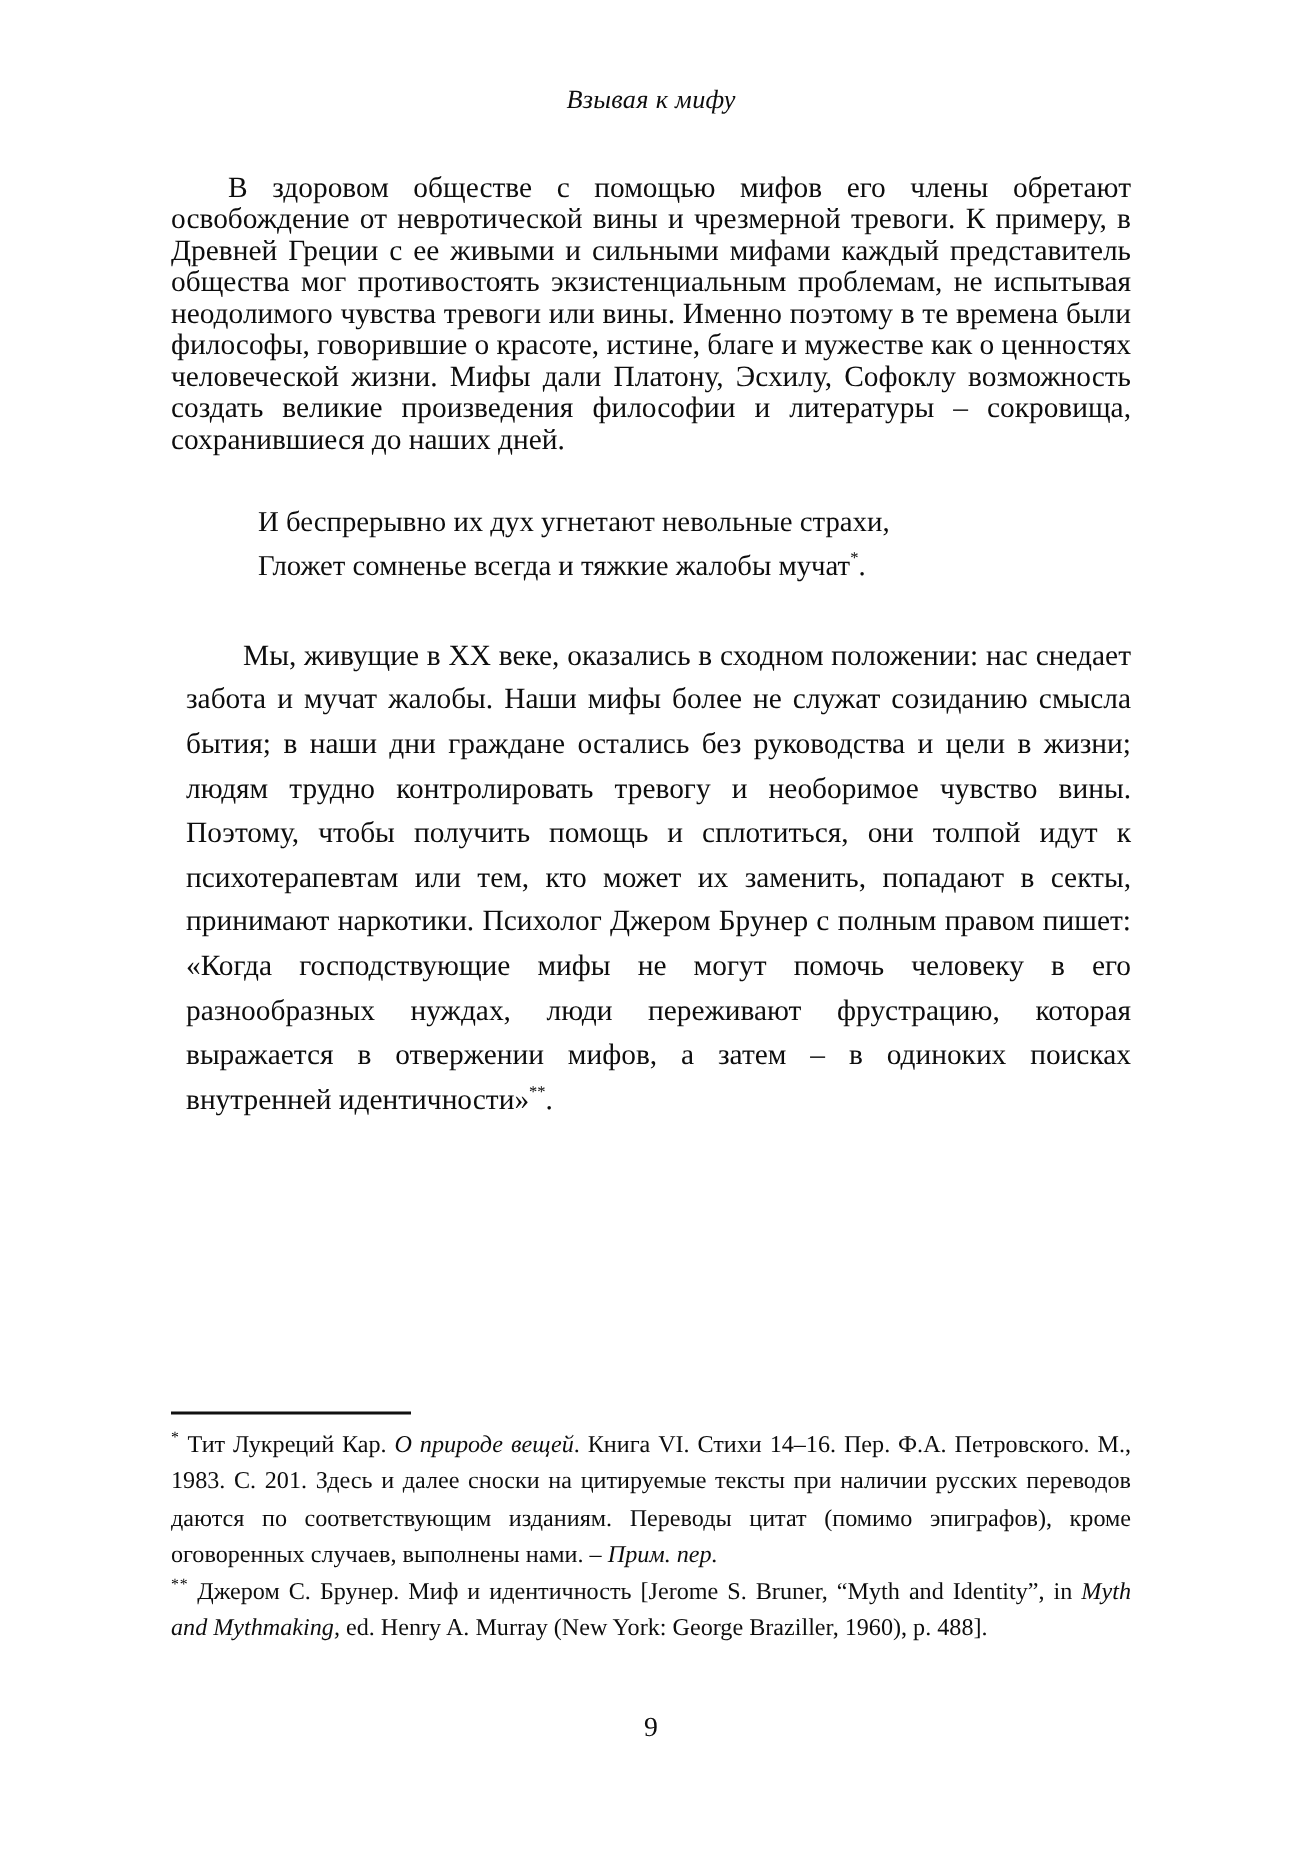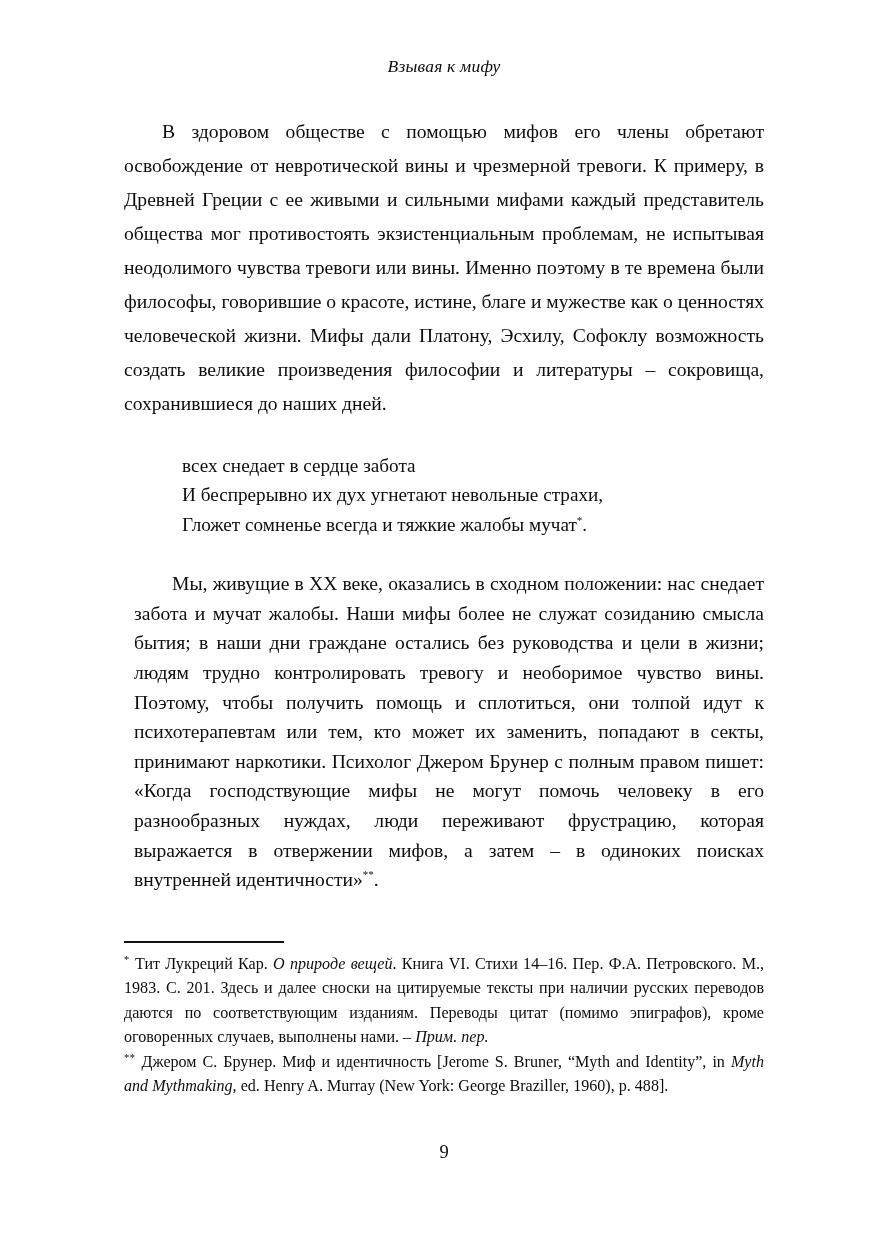--- a/index.html
+++ b/index.html
@@ -11,38 +11,38 @@
     position: relative;
     width: 875px;
     height: 1241px;
     background: #ffffff;
     font-family: "Liberation Serif", serif;
     color: #0d0d0d;
     overflow: hidden;
   }
   .content {
     position: absolute;
-    left: 124px;
+    left: 114px;
     top: 0;
     width: 640px;
     height: 1241px;
   }
 
   .running-head {
     text-align: center;
     font-style: italic;
     font-size: 17.5px;
     letter-spacing: 0.2px;
     margin-top: 56px;
   }
 
   .body-block {
     margin-top: 38px;
     font-size: 19.6px;
-    line-height: 34px;
+    line-height: 21px;
     text-align: justify;
     text-justify: inter-word;
   }
   .body-block p {
     margin: 0;
     text-indent: 38px;
   }
   .body-block p.cont {
     text-indent: 38px;
   }
@@ -118,21 +118,20 @@
 <div class="page">
   <div class="content">
 
     <div class="running-head">Взывая к мифу</div>
 
     <div class="body-block">
       <p>В здоровом обществе с помощью мифов его члены обретают освобождение от невротической вины и чрезмерной тревоги. К примеру, в Древней Греции с ее живыми и сильными мифами каждый представитель общества мог противостоять экзистенциальным проблемам, не испытывая неодолимого чувства тревоги или вины. Именно поэтому в те времена были философы, говорившие о красоте, истине, благе и мужестве как о ценностях человеческой жизни. Мифы дали Платону, Эсхилу, Софоклу возможность создать великие произведения философии и литературы – сокровища, сохранившиеся до наших дней.</p>
     </div>
 
     <div class="verse">
-      <div>всех снедает в сердце забота</div>
       <div>И беспрерывно их дух угнетают невольные страхи,</div>
       <div><span>Гложет сомненье всегда и тяжкие жалобы мучат</span><sup class="fn">*</sup><span>.</span></div>
     </div>
 
     <div class="body-block2">
       <p><span>Мы, живущие в XX веке, оказались в сходном положении: нас снедает забота и мучат жалобы. Наши мифы более не служат созиданию смысла бытия; в наши дни граждане остались без руководства и цели в жизни; людям трудно контролировать тревогу и необоримое чувство вины. Поэтому, чтобы получить помощь и сплотиться, они толпой идут к психотерапевтам или тем, кто может их заменить, попадают в секты, принимают наркотики. Психолог Джером Брунер с полным правом пишет: «Когда господствующие мифы не могут помочь человеку в его разнообразных нуждах, люди переживают фрустрацию, которая выражается в отвержении мифов, а затем – в одиноких поисках внутренней идентичности»</span><sup class="fn">**</sup><span>.</span></p>
     </div>
 
     <div class="rule"></div>
 

